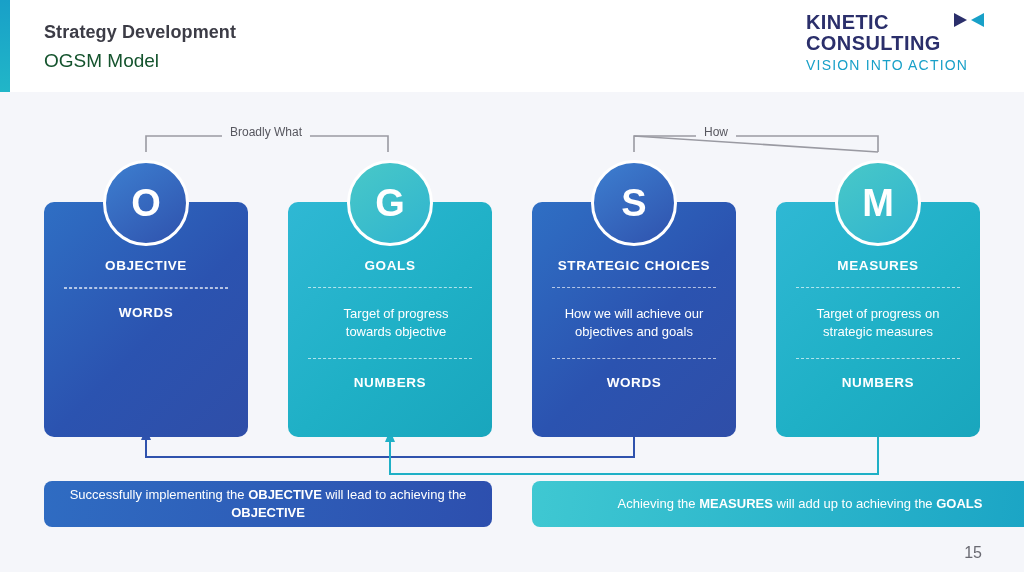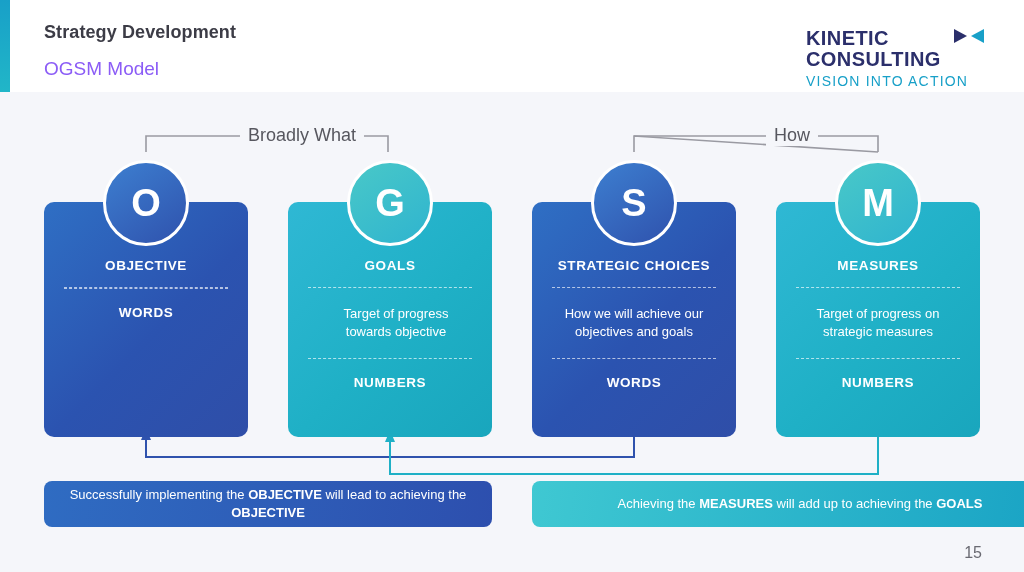--- a/index.html
+++ b/index.html
@@ -43,29 +43,29 @@
   .slide-title {
     font-size: 18px;
     font-weight: bold;
     color: #3c3c46;
     line-height: 28px;
     letter-spacing: 0.1px;
   }
   .slide-subtitle {
     font-size: 19px;
     font-weight: normal;
-    color: #8b5cf6;
+    color: #14532d;
     line-height: 26px;
-    margin-top: 10px;
+    margin-top: 2px;
   }
   
   .logo {
     position: absolute;
     right: 38px;
-    top: 28px;
+    top: 12px;
     text-align: left;
     width: 180px;
   }
   .logo-line1, .logo-line2 {
     font-size: 20px;
     font-weight: bold;
     color: #2b2f6b;
     letter-spacing: 0.4px;
     line-height: 21px;
   }
@@ -84,27 +84,26 @@
   .body-area {
     position: absolute;
     left: 0; top: 92px;
     width: 1024px;
     height: 480px;
     background: #f5f6fa;
   }
   
   .bracket-label {
     position: absolute;
-    font-size: 18px;
+    font-size: 12px;
     color: #57575f;
     background: #f5f6fa;
     padding: 0 8px;
     top: 33px;
     transform: translateX(-50%);
-    margin-left: 36px;
   }
   
   .card {
     position: absolute;
     width: 204px;
     height: 235px;
     top: 110px;
     border-radius: 10px;
     color: #ffffff;
     box-sizing: border-box;
@@ -241,21 +240,21 @@
       <path d="M634 44 L878 44 L878 60" fill="none" stroke="#9a9aa2" stroke-width="1.6"></path>
 
       <path d="M634 345 L634 365 L146 365 L146 348" fill="none" stroke="#2f52ad" stroke-width="2"></path>
       <path d="M146 336 L141 348 L151 348 Z" fill="#2f52ad"></path>
 
       <path d="M878 345 L878 382 L390 382 L390 350" fill="none" stroke="#1fb0c6" stroke-width="2"></path>
       <path d="M390 338 L385 350 L395 350 Z" fill="#1fb0c6"></path>
     </svg>
 
     <div class="bracket-label" style="left:266px;">Broadly What</div>
-    <div class="bracket-label" style="left:756px;text-align:center;">How</div>
+    <div class="bracket-label" style="left:716px;text-align:center;">How</div>
 
     <div class="card blue" style="left:44px;">
       <div class="card-title">OBJECTIVE</div>
       <div class="dash"></div>
       <div class="dash"></div>
       <div class="card-foot">WORDS</div>
     </div>
     <div class="circle blue" style="left:103px;">
       <span>O</span>
     </div>

